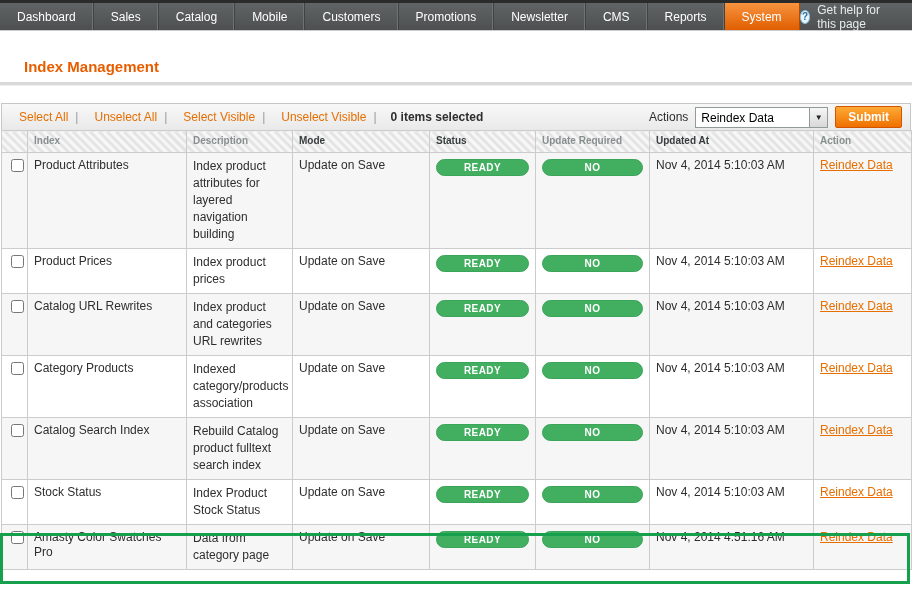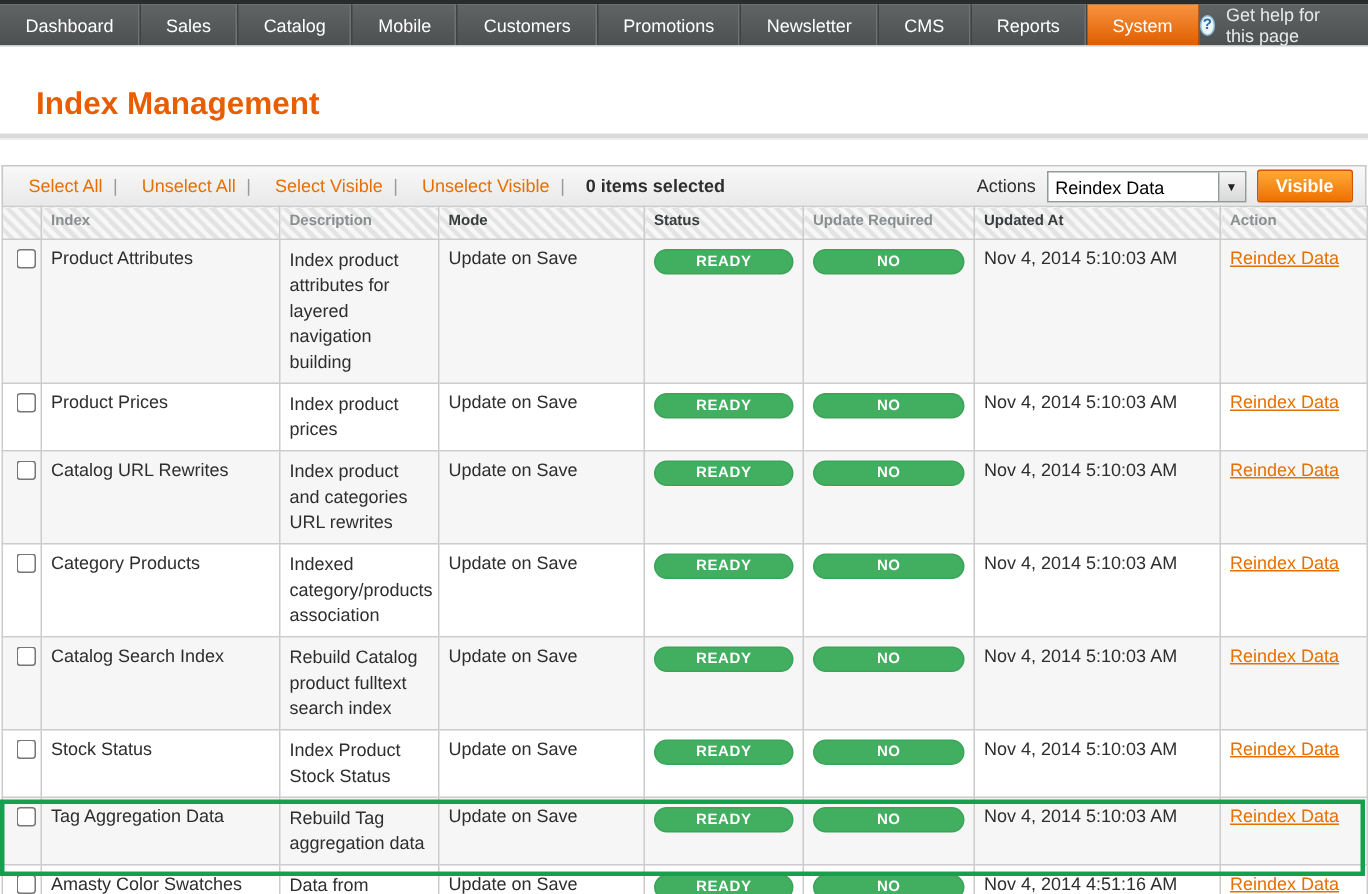--- a/index.html
+++ b/index.html
@@ -55,21 +55,21 @@
     color: #2a6ea5;
     font-size: 10px;
     font-weight: bold;
     line-height: 12px;
     text-align: center;
   }
 
   
   .page-title {
     margin: 27px 0 7px 24px;
-    font-size: 21px;
+    font-size: 15px;
     font-weight: bold;
     color: #e85d00;
   }
   .title-divider {
     height: 4px;
     background: #d9d9d9;
     border-bottom: 1px solid #eeeeee;
   }
 
   
@@ -221,21 +221,21 @@
         <a class="mass-link">Unselect Visible</a>
         <span class="link-sep">|</span>
       </span>
     <span class="items-selected">0 items selected</span>
     <span class="actions-area">
       <span class="actions-label">Actions</span>
       <span class="fake-select">
         <span class="sel-text">Reindex Data</span>
         <span class="sel-arrow">▼</span>
       </span>
-      <button class="submit-btn">Visible</button>
+      <button class="submit-btn">Submit</button>
     </span>
   </div>
 
   <table class="grid">
     <colgroup>
       <col style="width:26px">
         <col style="width:159px">
         <col style="width:106px">
         <col style="width:137px">
       <col style="width:106px">
@@ -336,34 +336,20 @@
             <span class="pill">READY</span>
           </td>
           <td>
             <span class="pill">NO</span>
           </td>
           <td class="cell-date">Nov 4, 2014 5:10:03 AM</td>
           <td><a class="action-link">Reindex Data</a></td>
         </tr>
         <tr>
           <td><input type="checkbox" class="row-checkbox" style=""></td>
-          <td class="cell-index">Tag Aggregation Data</td>
-          <td class="cell-desc">Rebuild Tag aggregation data</td>
-          <td class="cell-mode">Update on Save</td>
-          <td>
-            <span class="pill">READY</span>
-          </td>
-          <td>
-            <span class="pill">NO</span>
-          </td>
-          <td class="cell-date">Nov 4, 2014 5:10:03 AM</td>
-          <td><a class="action-link">Reindex Data</a></td>
-        </tr>
-        <tr>
-          <td><input type="checkbox" class="row-checkbox" style=""></td>
           <td class="cell-index">Amasty Color Swatches Pro</td>
           <td class="cell-desc">Data from category page</td>
           <td class="cell-mode">Update on Save</td>
           <td>
             <span class="pill">READY</span>
           </td>
           <td>
             <span class="pill">NO</span>
           </td>
           <td class="cell-date">Nov 4, 2014 4:51:16 AM</td>

